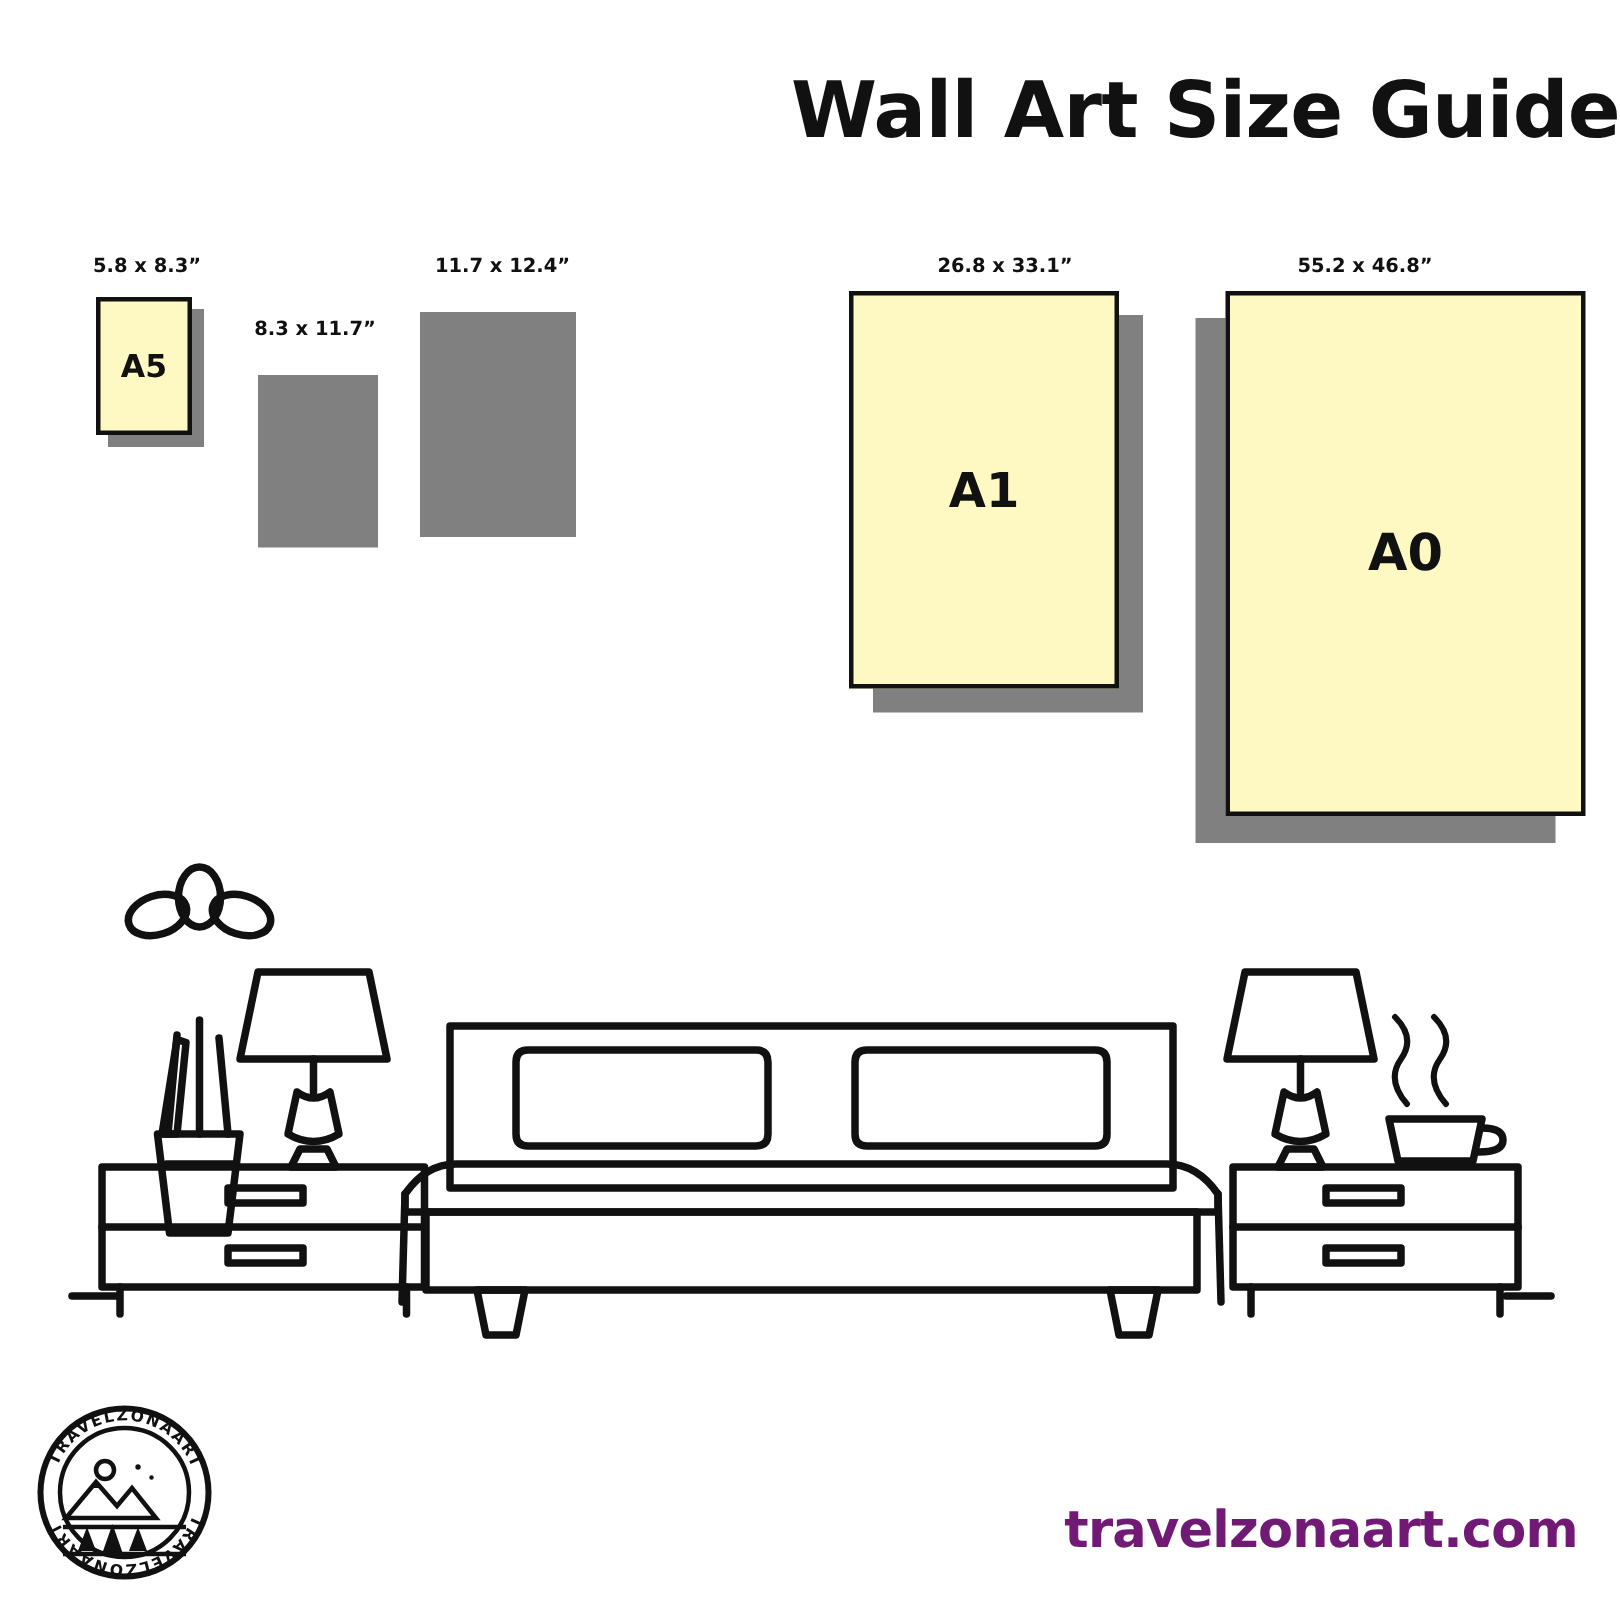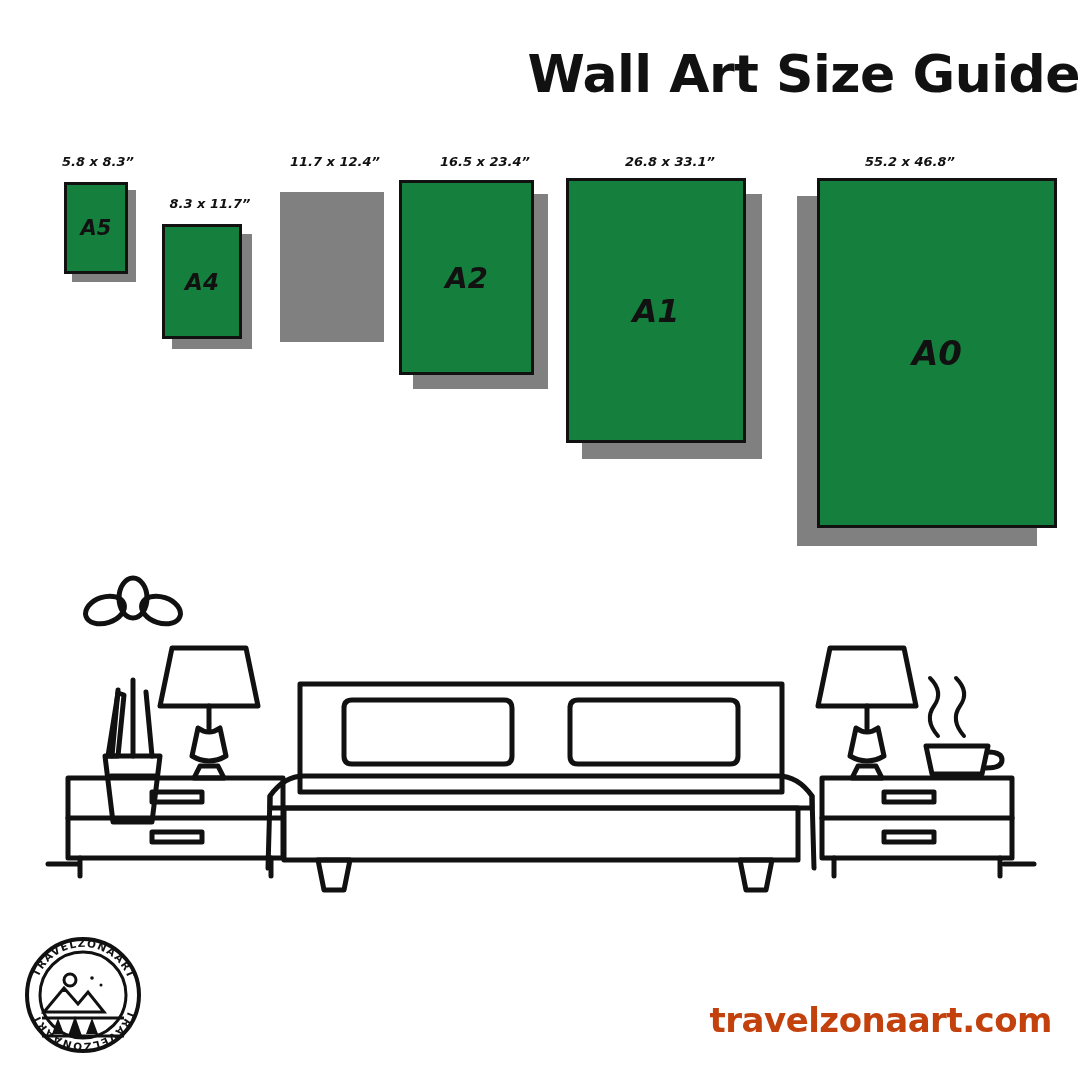--- a/index.html
+++ b/index.html
@@ -30,46 +30,45 @@
     font-family: "DejaVu Sans", sans-serif;
     font-weight: bold;
     font-size: 52px;
     letter-spacing: -0.5px;
     color: #111111;
   }
 
   
   .frames {
     position: absolute;
-    top: 154px;
+    top: 170px;
     left: 0;
     width: 1080px;
     height: 430px;
-    font-style: italic;
   }
   .frame-item {
     position: absolute;
   }
   .frame-dims {
     position: absolute;
     left: 0;
     width: 100%;
     text-align: center;
     font-size: 13px;
     font-weight: bold;
     color: #111111;
     white-space: nowrap;
   }
   .frame-shadow {
     position: absolute;
     background: #808080;
   }
   .frame-box {
     position: absolute;
-    background: #15803d;
+    background: #fef9c3;
     border: 3px solid #111111;
     box-sizing: border-box;
     display: flex;
     align-items: center;
     justify-content: center;
   }
   .frame-label {
     font-weight: bold;
     color: #111111;
     font-size: 22px;
@@ -91,21 +90,21 @@
     top: 930px;
     width: 130px;
     height: 130px;
   }
   .website {
     position: absolute;
     right: 28px;
     top: 1000px;
     font-size: 34px;
     font-weight: bold;
-    color: #c2410c;
+    color: #701a75;
     letter-spacing: -0.5px;
   }
 </style>
 </head>
 <body>
 
 <div class="page">
 
   <div class="title">Wall Art Size Guide</div>
 
@@ -115,37 +114,27 @@
       <div class="frame-dims" style="top:0px;">5.8 x 8.3”</div>
       <div class="frame-shadow" style="left:34px; top:36px; width:64px; height:92px;"></div>
       <div class="frame-box" style="left:26px; top:28px; width:64px; height:92px;">
         <span class="frame-label" style="font-size:21px;">A5</span>
       </div>
     </div>
 
     <div class="frame-item" style="left:140px; top:0px; width:140px; height:180px;margin-top:42px;">
       <div class="frame-dims" style="top:0px;">8.3 x 11.7”</div>
       <div class="frame-shadow" style="left:32px; top:38px; width:80px; height:115px;"></div>
-      <div class="frame-box" style="left:22px; top:28px; width:80px; height:115px;">
-        <span class="frame-label" style="font-size:23px;">A4</span>
-      </div>
     </div>
 
     <div class="frame-item" style="left:250px; top:0px; width:170px; height:230px;">
       <div class="frame-dims" style="top:0px;">11.7 x 12.4”</div>
       <div class="frame-shadow" style="left:30px; top:38px; width:104px; height:150px;"></div>
     </div>
 
-    <div class="frame-item" style="left:385px; top:0px; width:200px; height:290px;">
-      <div class="frame-dims" style="top:0px;">16.5 x 23.4”</div>
-      <div class="frame-shadow" style="left:28px; top:40px; width:135px; height:195px;"></div>
-      <div class="frame-box" style="left:14px; top:26px; width:135px; height:195px;">
-        <span class="frame-label" style="font-size:29px;">A2</span>
-      </div>
-    </div>
 
     <div class="frame-item" style="left:550px; top:0px; width:240px; height:350px;">
       <div class="frame-dims" style="top:0px;">26.8 x 33.1”</div>
       <div class="frame-shadow" style="left:32px; top:40px; width:180px; height:265px;"></div>
       <div class="frame-box" style="left:16px; top:24px; width:180px; height:265px;">
         <span class="frame-label" style="font-size:32px;">A1</span>
       </div>
     </div>
 
     <div class="frame-item" style="left:765px; top:0px; width:290px; height:420px;">

